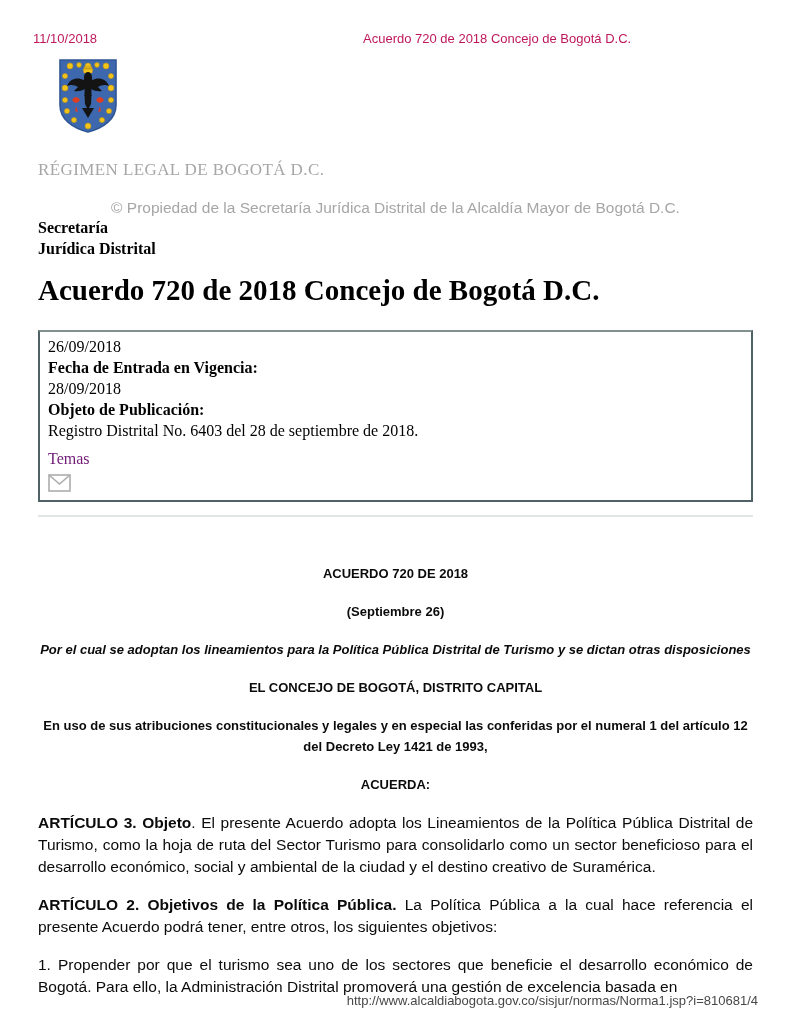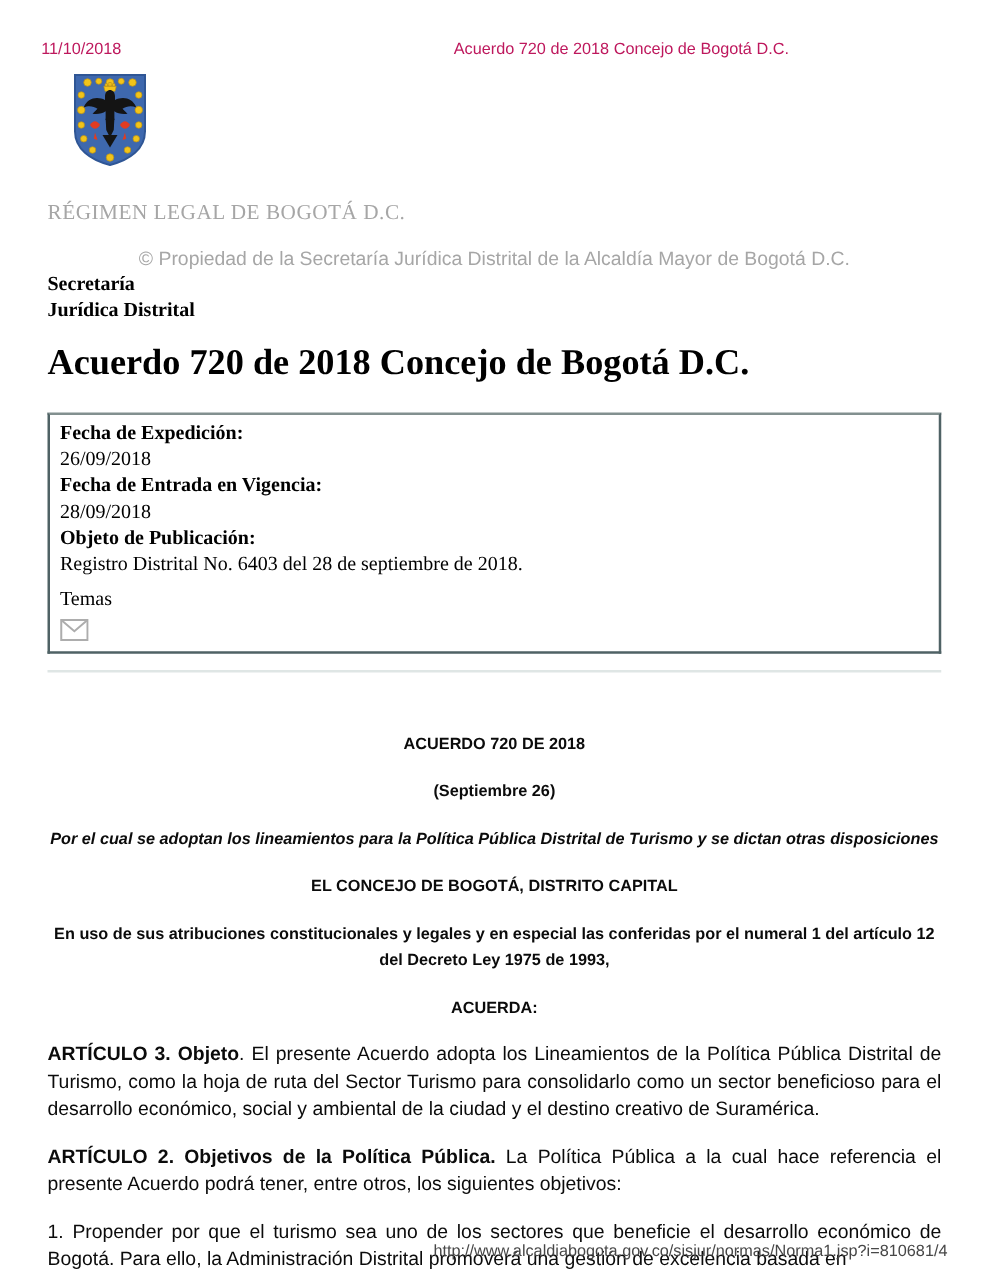--- a/index.html
+++ b/index.html
@@ -43,21 +43,21 @@
   }
   .infobox{
     margin-top:23px;
     border:2px solid #4f6265;
     border-top-color:#82908f;
     padding:4px 8px 8px 8px;
     font-family:"Liberation Serif", serif;
     font-size:16px;line-height:21px;color:#000;
   }
   .infobox .lbl{font-weight:bold;}
-  .infobox .temas{color:#000000;margin-top:7px;}
+  .infobox .temas{color:#701a75;margin-top:7px;}
   .infobox .mail{margin-top:5px;height:18px;}
   .soft-rule{border:none;border-top:2px solid #dfe6e5;margin:13px 0 0 0;}
   
   .docbody{margin-top:46px;}
   .c-block{
     text-align:center;font-weight:bold;font-size:13px;line-height:21px;
     margin:0 0 17px 0;color:#0b0b0b;
   }
   .c-block.italic{font-style:italic;}
   .para{
@@ -122,21 +122,20 @@
     <div class="copyright">© Propiedad de la Secretaría Jurídica Distrital de la Alcaldía Mayor de Bogotá D.C.</div>
 
     <div class="secretaria">
       <div>Secretaría</div>
       <div>Jurídica Distrital</div>
     </div>
 
     <h1 class="doc-title">Acuerdo 720 de 2018 Concejo de Bogotá D.C.</h1>
 
     <div class="infobox">
-      <div class="lbl">Fecha de Expedición:</div>
       <div>26/09/2018</div>
       <div class="lbl">Fecha de Entrada en Vigencia:</div>
       <div>28/09/2018</div>
       <div class="lbl">Objeto de Publicación:</div>
       <div>Registro Distrital No. 6403 del 28 de septiembre de 2018.</div>
       <div class="temas">Temas</div>
       <div class="mail">
         <svg width="23" height="18" viewBox="0 0 23 18">
           <rect x="1" y="1" width="21" height="16" fill="none" stroke="#adadad" stroke-width="1.6"></rect>
           <path d="M1,1 L11.5,10 L22,1" fill="none" stroke="#adadad" stroke-width="1.6"></path>
@@ -144,21 +143,21 @@
       </div>
     </div>
 
     <hr class="soft-rule">
 
     <div class="docbody">
       <p class="c-block">ACUERDO 720 DE 2018</p>
       <p class="c-block">(Septiembre 26)</p>
       <p class="c-block italic">Por el cual se adoptan los lineamientos para la Política Pública Distrital de Turismo y se dictan otras disposiciones</p>
       <p class="c-block">EL CONCEJO DE BOGOTÁ, DISTRITO CAPITAL</p>
-      <p class="c-block">En uso de sus atribuciones constitucionales y legales y en especial las conferidas por el numeral 1 del artículo 12 del Decreto Ley 1975 de 1993,</p>
+      <p class="c-block">En uso de sus atribuciones constitucionales y legales y en especial las conferidas por el numeral 1 del artículo 12 del Decreto Ley 1421 de 1993,</p>
       <p class="c-block">ACUERDA:</p>
 
       <p class="para"><b>ARTÍCULO 3. Objeto</b><span>. El presente Acuerdo adopta los Lineamientos de la Política Pública Distrital de Turismo, como la hoja de ruta del Sector Turismo para consolidarlo como un sector beneficioso para el desarrollo económico, social y ambiental de la ciudad y el destino creativo de Suramérica.</span></p>
 
       <p class="para"><b>ARTÍCULO 2. Objetivos de la Política Pública.</b><span> La Política Pública a la cual hace referencia el presente Acuerdo podrá tener, entre otros, los siguientes objetivos:</span></p>
 
       <p class="para">1. Propender por que el turismo sea uno de los sectores que beneficie el desarrollo económico de Bogotá. Para ello, la Administración Distrital promoverá una gestión de excelencia basada en</p>
     </div>
 
   </div>

